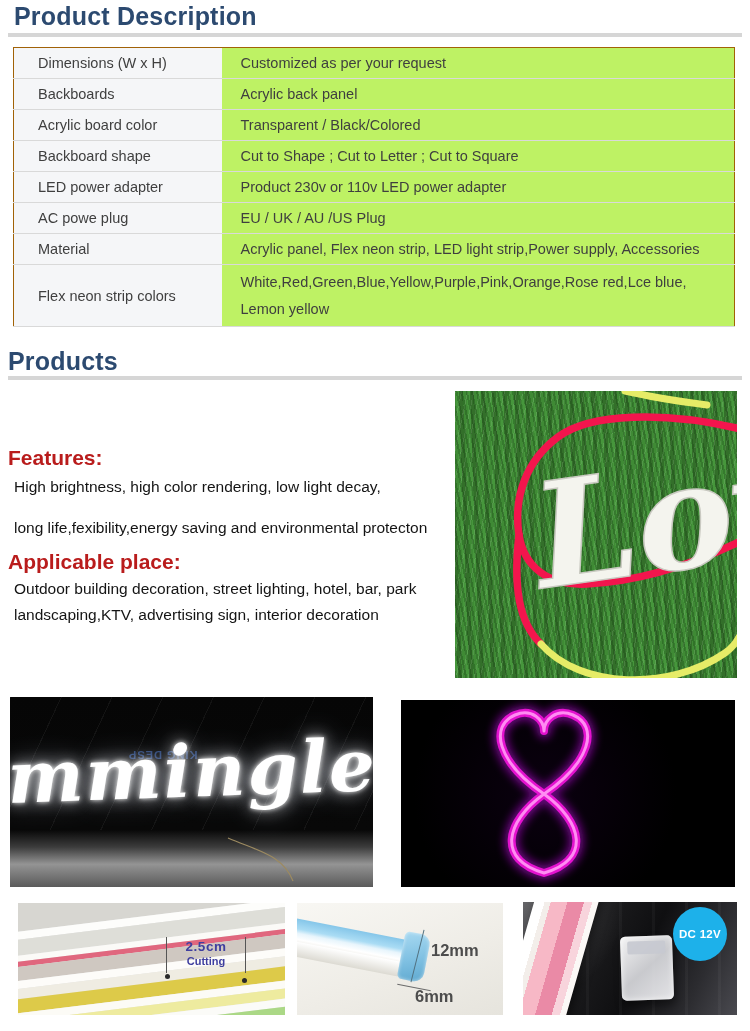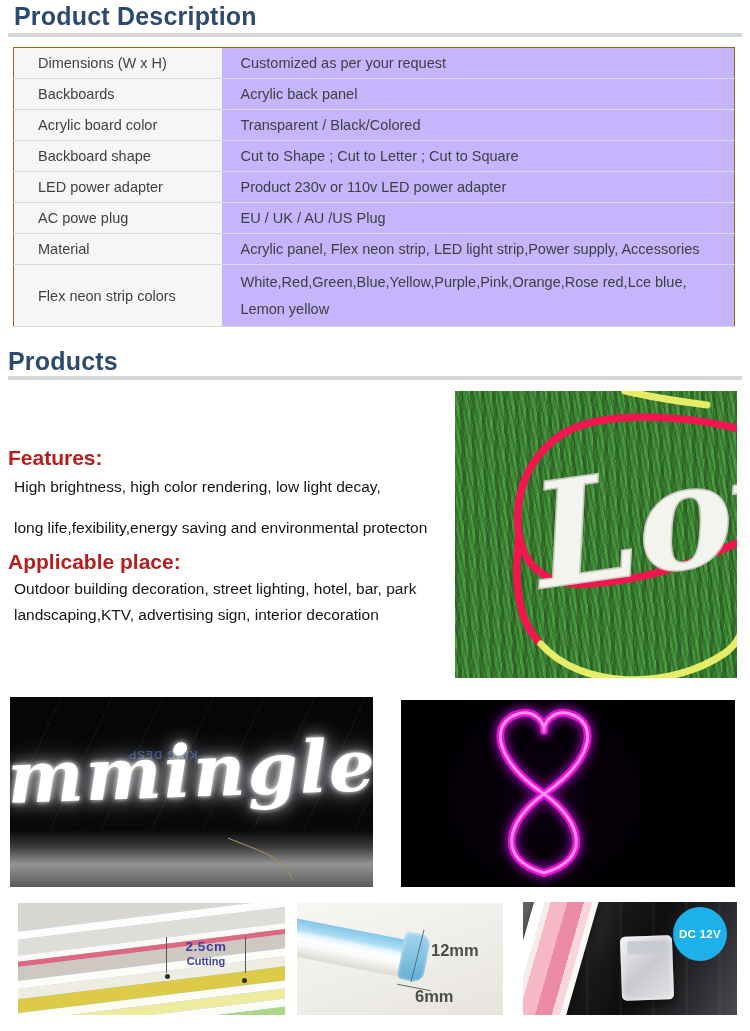--- a/index.html
+++ b/index.html
@@ -18,21 +18,21 @@
   #rule-products { top:376px; }
 
   
   .spec-table {
     position:absolute; left:13px; top:47px; width:722px;
     border-collapse:collapse; border:1px solid #a16207;
     font-size:14.5px; color:#3f3f3f;
   }
   .spec-table td { border-bottom:1px solid #d9d9d9; vertical-align:middle; }
   .spec-table td.lbl { width:208px; background:#f5f6f8; padding-left:24px; }
-  .spec-table td.val { padding-left:19px; background:#c4b5fd; }
+  .spec-table td.val { padding-left:19px; background:#bef264; }
   .spec-table tr { height:31px; }
   .spec-table tr.tall { height:62px; }
   .spec-table tr.tall .val span { display:block; line-height:27px; }
 
   
   .accent-h { position:absolute; left:8px; color:#b91c1c; font-size:21px; font-weight:600; }
   #features-h { top:446px; }
   #applicable-h { top:550px; }
   .body-line { position:absolute; left:14px; font-size:15.5px; color:#141414; }
   #feat-l1 { top:478px; } #feat-l2 { top:519px; }
@@ -67,21 +67,21 @@
     position:absolute; left:118px; top:52px; font-size:11px; font-weight:bold;
     color:#3c6cc9; opacity:.55; transform:rotate(180deg); letter-spacing:1px;
   }
   #img-mingle .wire { position:absolute; right:70px; bottom:4px; }
 
   
   #img-heart { left:401px; top:700px; width:334px; height:187px;
     background:radial-gradient(circle at 43% 50%, #0b0010 0%, #000000 62%); }
 
   
-  #img-cutting { left:18px; top:903px; width:267px; height:112px; background:#7dd3fc; }
+  #img-cutting { left:18px; top:903px; width:267px; height:112px; background:#e5e5e5; }
   #img-cutting .tilt { position:absolute; left:-25px; top:-18px; width:330px; height:210px;
     transform:rotate(-7deg); }
   .strip { width:100%; }
   .dots { background-image:radial-gradient(circle, #4a4a4a 1.2px, transparent 1.7px);
     background-size:42px 100%; background-position:12px 50%; background-repeat:repeat-x; }
   .measure { position:absolute; left:148px; top:34px; width:80px; text-align:center;
     color:#3f3f9f; font-weight:bold; line-height:1.15;
     border-left:1px solid #555; border-right:1px solid #555; padding:2px 0 6px 0; }
   .measure .m1 { font-size:13.5px; letter-spacing:.5px; }
   .measure .m2 { font-size:11px; }

